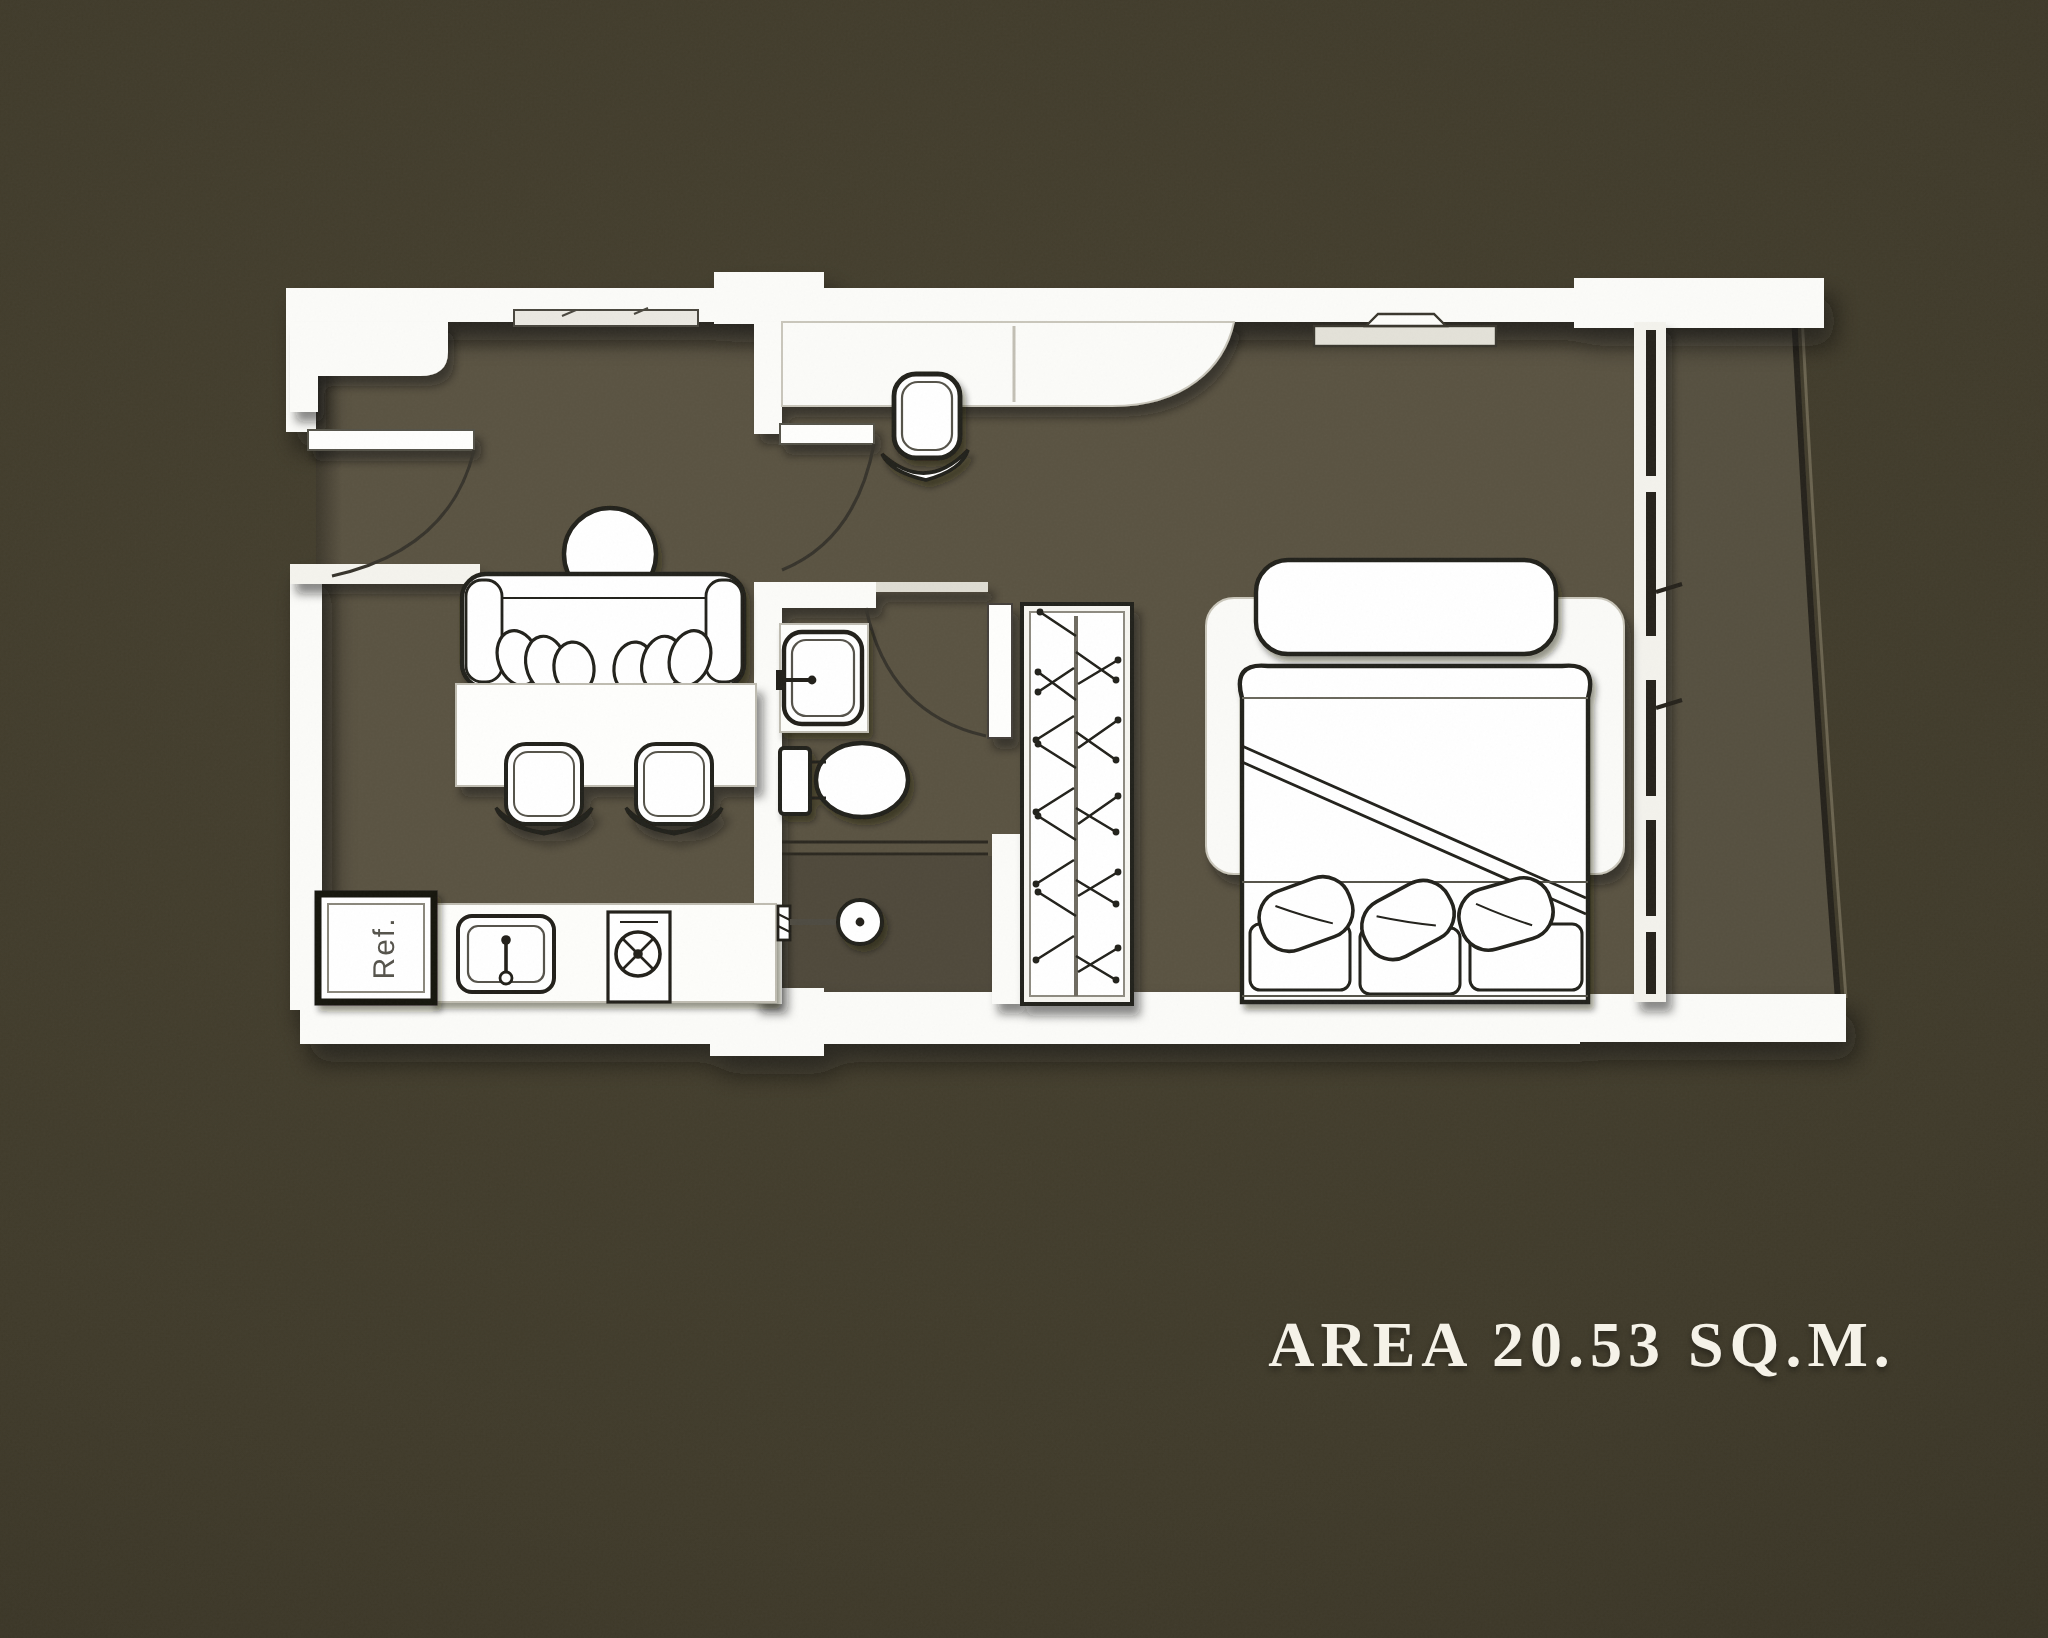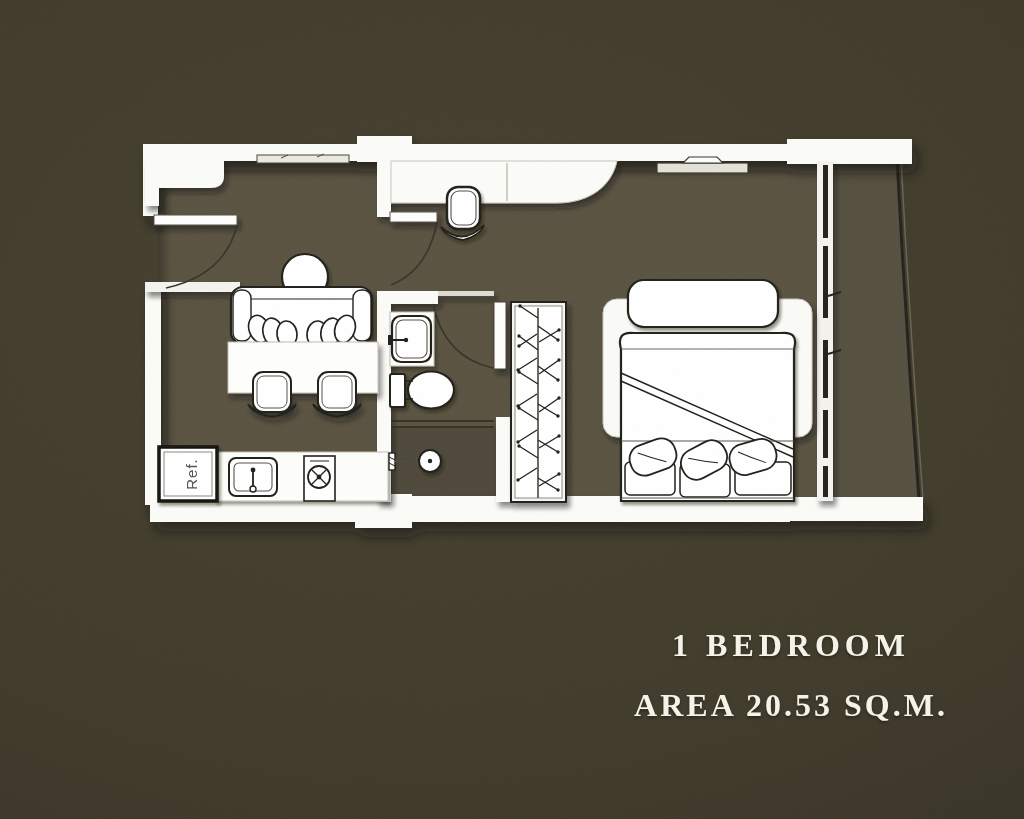--- a/index.html
+++ b/index.html
@@ -242,16 +242,15 @@
             </g>
         </g>
         <line x1="621" y1="498" x2="794" y2="498" stroke="#55524a" stroke-width="1"></line>
       </g>
     </g>
 
     <rect x="0" y="0" width="1024" height="819" filter="url(#grain)" opacity="0.55"></rect>
   </svg>
 
   <div class="caption">
-    <div class="l1">1 BEDROOM</div>
     <div class="l2">AREA 20.53 SQ.M.</div>
   </div>
 </div>
 
 </body></html>

